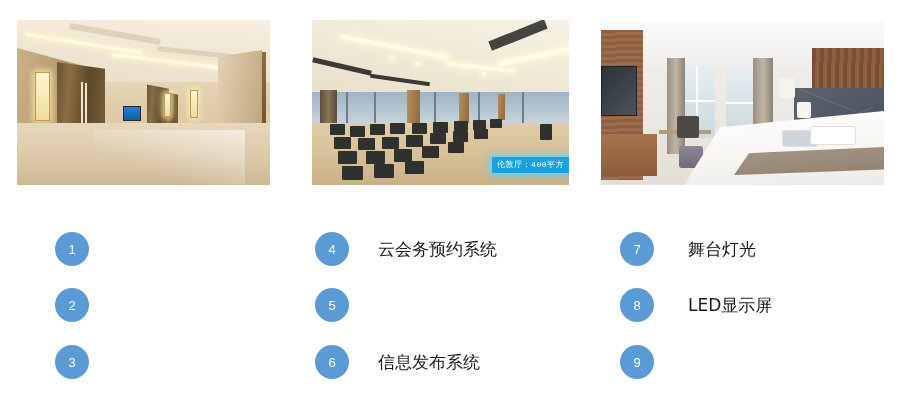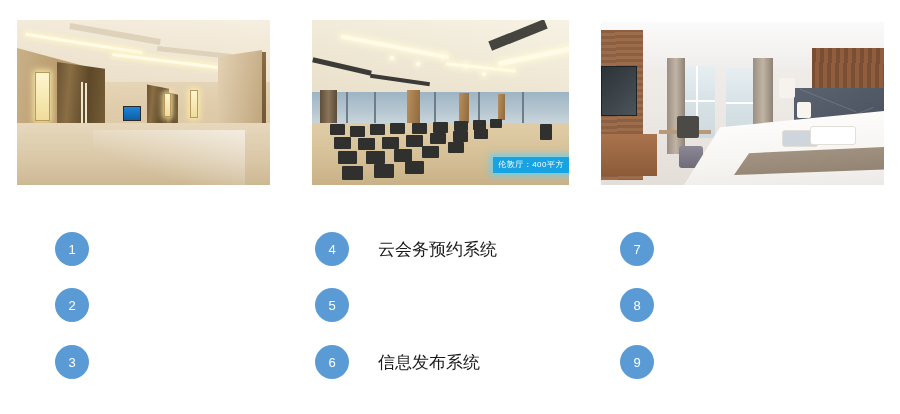--- a/index.html
+++ b/index.html
@@ -119,21 +119,21 @@
     background: linear-gradient(180deg,#e0cda7 0%, #d5bf96 55%, #c9b187 100%); }
   .chair { position:absolute; background:#30302e; border-radius:1px; }
   .hall-badge {
     position:absolute; right:0; bottom:12px;
     background:#17a3e2; color:#ffffff;
     font-size:8px; line-height:12px;
     padding:2px 5px;
     letter-spacing:.5px;
     white-space:nowrap;
     box-shadow: 0 0 6px 3px rgba(90,210,255,.75);
-    font-family:Liberation Sans, sans-serif;
+    font-family:Liberation Mono, monospace;
   }
 
   
   #photo-room { left: 601px; top: 22px; width: 283px; height: 163px; }
   .room-bg { position:absolute; inset:0; background: linear-gradient(180deg,#f4f1ee 0%, #ece8e4 55%, #e4ded8 100%); }
   .room-ceiling { position:absolute; left:0; top:0; width:100%; height:46px;
     background: linear-gradient(180deg,#fbfafa,#f0eeec); }
   .room-wood-left { position:absolute; left:0; top:8px; width:42px; height:150px;
     background: repeating-linear-gradient(178deg,#8d5f42 0 3px,#9c6c4b 3px 6px); }
   .room-tv { position:absolute; left:0; top:44px; width:34px; height:48px;
@@ -360,22 +360,24 @@
     </div>
     <div class="list-item r2">
       <div class="num-badge">6</div>
       <div class="item-label">信息发布系统</div>
     </div>
   </div>
 
   <div class="list-col" id="col-3">
     <div class="list-item r0">
       <div class="num-badge">7</div>
+      <div class="item-label">舞台灯光</div>
     </div>
     <div class="list-item r1">
       <div class="num-badge">8</div>
+      <div class="item-label">LED显示屏</div>
     </div>
     <div class="list-item r2">
       <div class="num-badge">9</div>
     </div>
   </div>
 
 </div>
 
 </body></html>

